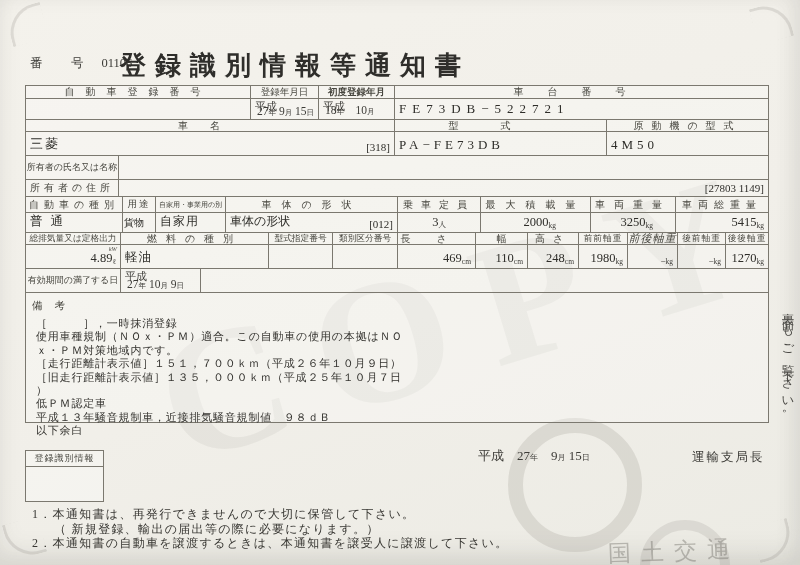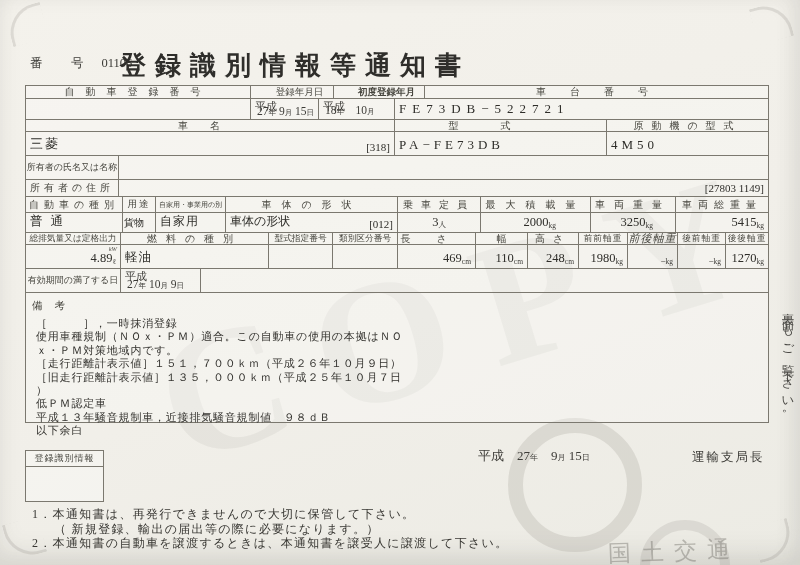--- a/index.html
+++ b/index.html
@@ -84,21 +84,21 @@
   <div class="flourish fl-bl"></div>
   <div class="flourish fl-br"></div>
 
   <div class="doc-no">
     <span class="doc-no-label">番　号</span><span class="doc-no-val">01106</span>
   </div>
   <h1 class="title">登録識別情報等通知書</h1>
 
   <div class="regtable">
 
-    <div class="r" style="height:13px;gap:15px;">
+    <div class="r" style="height:13px;">
       <div class="c hd" style="width:225px;letter-spacing:11px;">自動車登録番号</div>
       <div class="c hd" style="width:68px;font-size:9.5px;">登録年月日</div>
       <div class="c hd" style="width:76px;font-size:9.5px;font-weight:bold;">初度登録年月</div>
       <div class="c hd" style="flex:1;letter-spacing:24px;">車台番号</div>
     </div>
 
     <div class="r" style="height:21px;">
       <div class="c" style="width:225px;"></div>
       <div class="c" style="width:68px;">
         <span class="era">平成</span>

